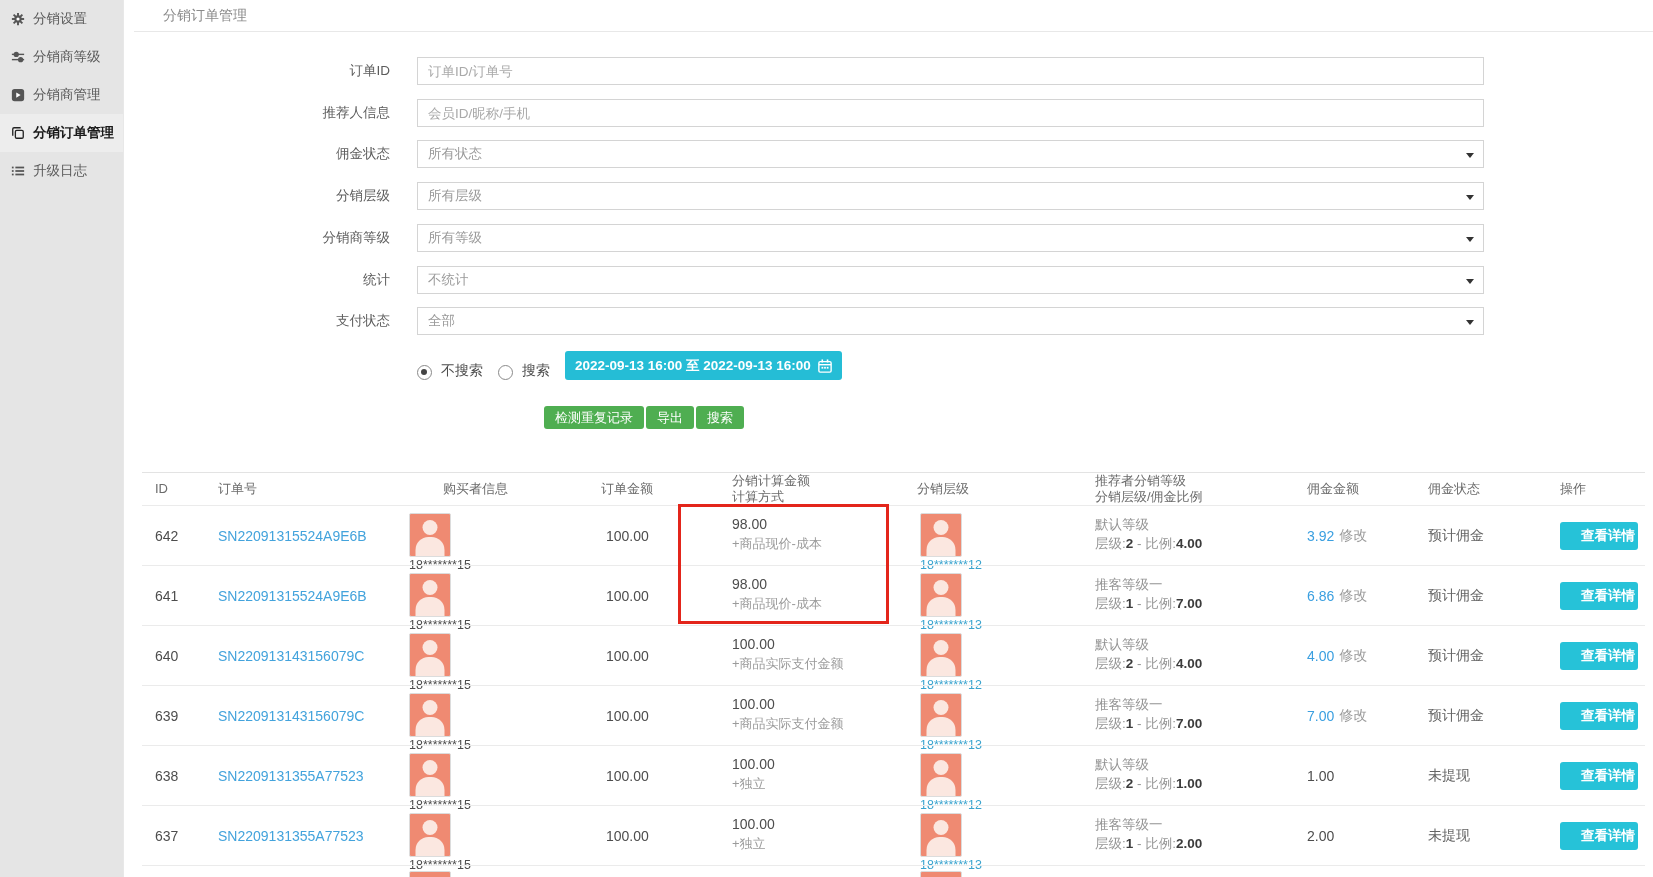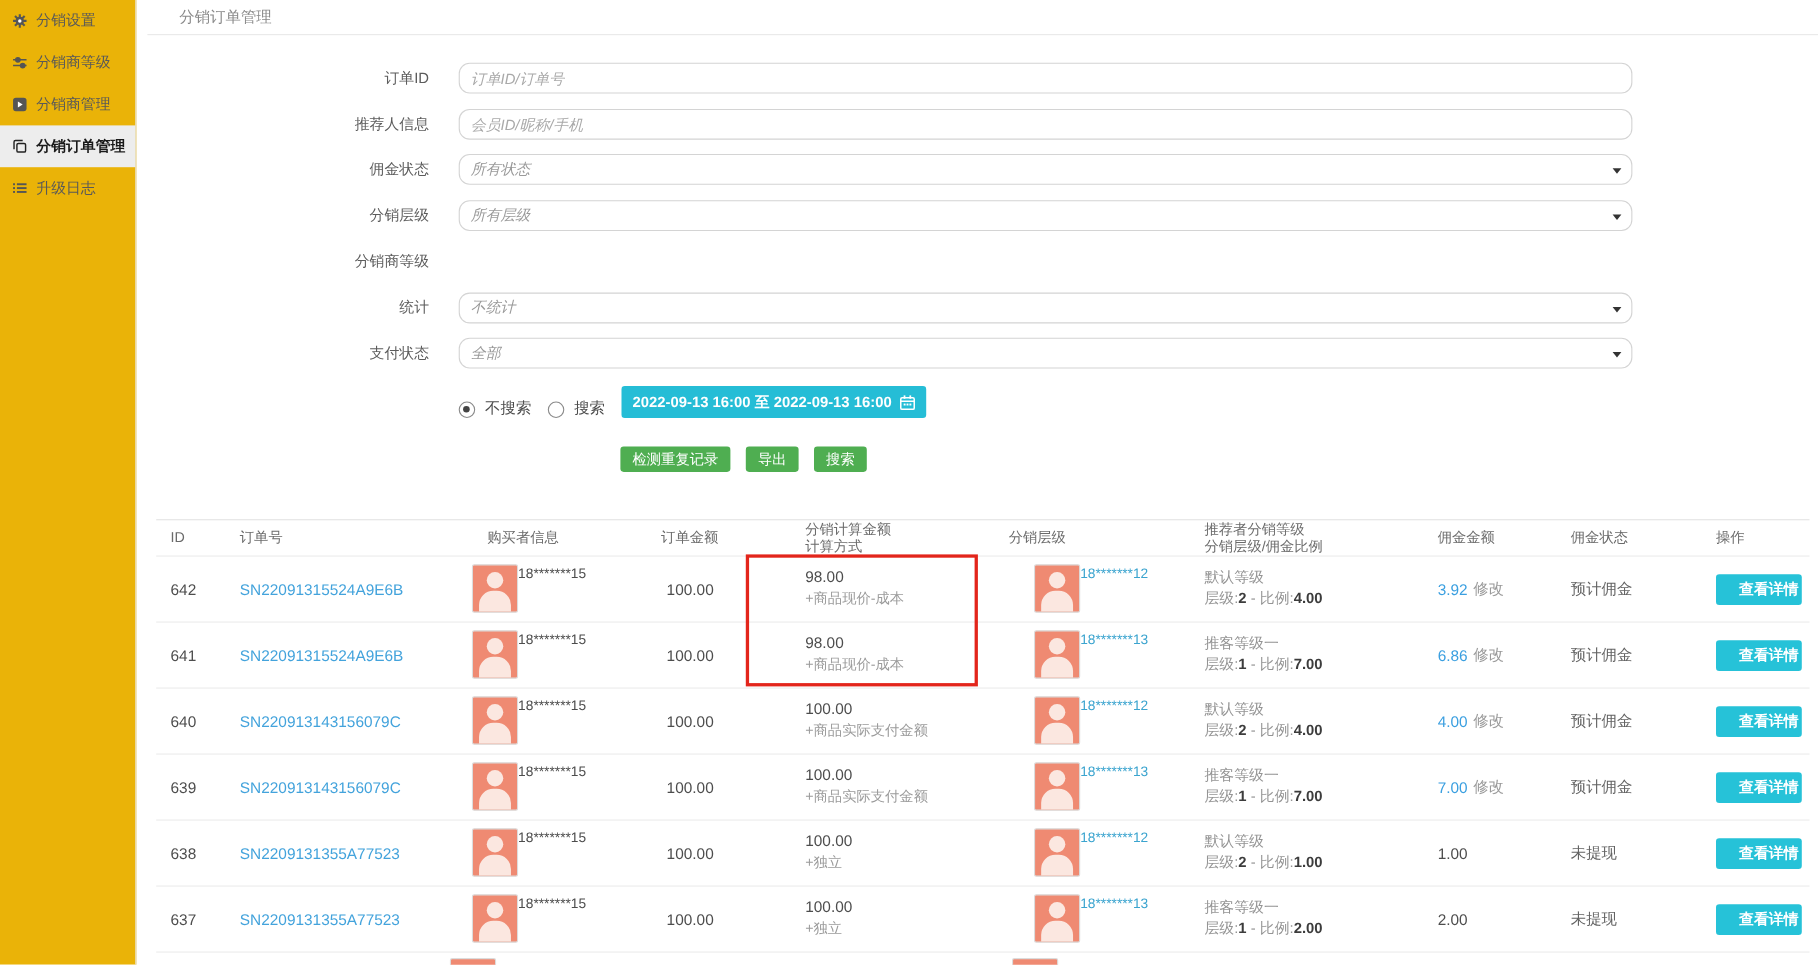--- a/index.html
+++ b/index.html
@@ -3,72 +3,72 @@
 <meta charset="utf-8">
 <style>
   html,body{margin:0;padding:0;}
   body{
     width:1653px;height:877px;position:relative;overflow:hidden;
     background:#ffffff;
     font-family:"Liberation Sans","DejaVu Sans",sans-serif;
     font-size:14px;color:#555;
   }
   
-  #sidebar{position:absolute;left:0;top:0;width:123px;height:877px;background:#eab308;border-right:1px solid #e8e8e8;}
+  #sidebar{position:absolute;left:0;top:0;width:123px;height:877px;background:#e5e5e5;border-right:1px solid #e8e8e8;}
   .side-item{position:relative;height:38px;display:flex;align-items:center;gap:8px;padding-left:11px;color:#595959;cursor:pointer;}
   .side-item .lbl{font-size:13.5px;white-space:nowrap;}
   .side-item.active{background:#ededed;color:#1a1a1a;}
   .side-item.active .lbl{font-weight:bold;}
   .side-item svg{flex:0 0 auto;}
   
   #crumb-bar{position:absolute;left:134px;top:0;width:1519px;height:31px;border-bottom:1px solid #e8e8e8;}
   #crumb{position:absolute;left:29px;top:7px;color:#8a8a8a;font-size:14px;}
   
   .frow{position:absolute;left:0;width:1601px;height:28px;}
   .flabel{position:absolute;left:0;width:390px;text-align:right;line-height:28px;color:#5c5c5c;font-size:13.5px;}
   .finput,.fselect{
     position:absolute;left:417px;width:1067px;height:28px;box-sizing:border-box;
-    border:1px solid #d4d4d4;border-radius:10px;background:#fff;font-size:13.5px;font-style:italic;
+    border:1px solid #d4d4d4;border-radius:0;background:#fff;font-size:13.5px;
   }
   .finput{padding:0 10px;color:#555;font-family:inherit;}
   .finput::placeholder{color:#a9a9a9;}
   .fselect{display:flex;align-items:center;padding:0 10px;color:#9a9a9a;cursor:pointer;}
   .fselect .chev{position:absolute;right:9px;top:12px;width:0;height:0;
     border-left:4.5px solid transparent;border-right:4.5px solid transparent;border-top:5px solid #333;}
   
   #radio-row{position:absolute;left:417px;top:351px;height:29px;display:flex;align-items:flex-end;gap:9px;}
   .radio{width:13px;height:13px;border:1px solid #8a8a8a;border-radius:50%;position:relative;background:#fff;cursor:pointer;flex:0 0 auto;}
   .radio.sel::after{content:"";position:absolute;left:2.5px;top:2.5px;width:6px;height:6px;border-radius:50%;background:#444;}
   .radio-lbl{color:#4d4d4d;font-size:14px;margin-right:6px;}
   #date-btn{height:29px;background:#25bdd6;color:#fff;border:none;border-radius:3px;
     font-weight:bold;font-size:13.5px;padding:0 10px;display:flex;align-items:center;gap:7px;cursor:pointer;
     font-family:inherit;}
   
-  #green-row{position:absolute;left:564px;top:406px;display:flex;gap:14px;}
+  #green-row{position:absolute;left:544px;top:406px;display:flex;gap:2px;}
   .gbtn{height:23px;background:#4fae51;color:#fff;border:none;border-radius:3px;font-size:13px;
     padding:0 11px;cursor:pointer;font-family:inherit;white-space:nowrap;}
   
   #table{position:absolute;left:142px;top:472px;width:1503px;border-top:1px solid #e3e3e3;}
   #thead{position:relative;height:32px;color:#6b6b6b;font-size:13px;}
   .hcell{position:absolute;top:0;height:32px;display:flex;flex-direction:column;justify-content:center;line-height:16px;white-space:nowrap;}
   .trow{position:relative;height:59px;border-top:1px solid #ebebeb;}
   .trow:first-of-type{border-top:none;}
   #rows{border-top:1px solid #ebebeb;}
   .cell{position:absolute;white-space:nowrap;}
   .c-id{left:13px;}   .c-order{left:76px;} .c-buyer{left:267px;}
   .c-amount{left:464px;} .c-calc{left:590px;} .c-ref{left:778px;}
   .c-level{left:953px;}  .c-comm{left:1165px;} .c-status{left:1286px;} .c-action{left:1418px;}
   .vcenter{top:0;height:59px;display:flex;align-items:center;}
   .two-line{top:9px;line-height:19px;}
   .id-txt{color:#4d4d4d;}
   .order-link{color:#43a3dc;cursor:pointer;}
   .avatar{width:40px;height:42px;background:#ef8a72;border:1px solid #dcdcdc;border-radius:2px;position:relative;overflow:hidden;}
   .avatar::before{content:"";position:absolute;left:50%;top:6px;transform:translateX(-50%);width:15px;height:15px;border-radius:50%;background:#fbe7e0;}
   .avatar::after{content:"";position:absolute;left:50%;top:23px;transform:translateX(-50%);width:29px;height:22px;border-radius:13px 13px 0 0;background:#fbe7e0;}
-  .pcell{top:7px;display:flex;margin-left:20px;}
+  .pcell{top:7px;display:flex;flex-direction:column;}
   .phone{font-size:12.5px;color:#4d4d4d;margin-top:1px;}
   .phone.link{color:#3ba4cf;cursor:pointer;}
   .amt{color:#4d4d4d;}
   .calc-1{color:#4d4d4d;}
   .calc-2{color:#9b9b9b;font-size:13px;}
   .lv-1{color:#949494;font-size:13.5px;}
   .lv-2{color:#949494;font-size:13.5px;}
   .lv-2 b{color:#3c3c3c;font-weight:bold;}
   .comm-link{color:#3a9fe0;cursor:pointer;}
   .comm-edit{color:#9a9a9a;margin-left:5px;cursor:pointer;}
@@ -158,20 +158,24 @@
 </div>
 <div class="frow" style="top:182px">
   <span class="flabel">分销层级</span>
   <div class="fselect">
     <span>所有层级</span>
     <span class="chev"></span>
   </div>
 </div>
 <div class="frow" style="top:224px">
   <span class="flabel">分销商等级</span>
+  <div class="fselect">
+    <span>所有等级</span>
+    <span class="chev"></span>
+  </div>
 </div>
 <div class="frow" style="top:266px">
   <span class="flabel">统计</span>
   <div class="fselect">
     <span>不统计</span>
     <span class="chev"></span>
   </div>
 </div>
 <div class="frow" style="top:307px">
   <span class="flabel">支付状态</span>

